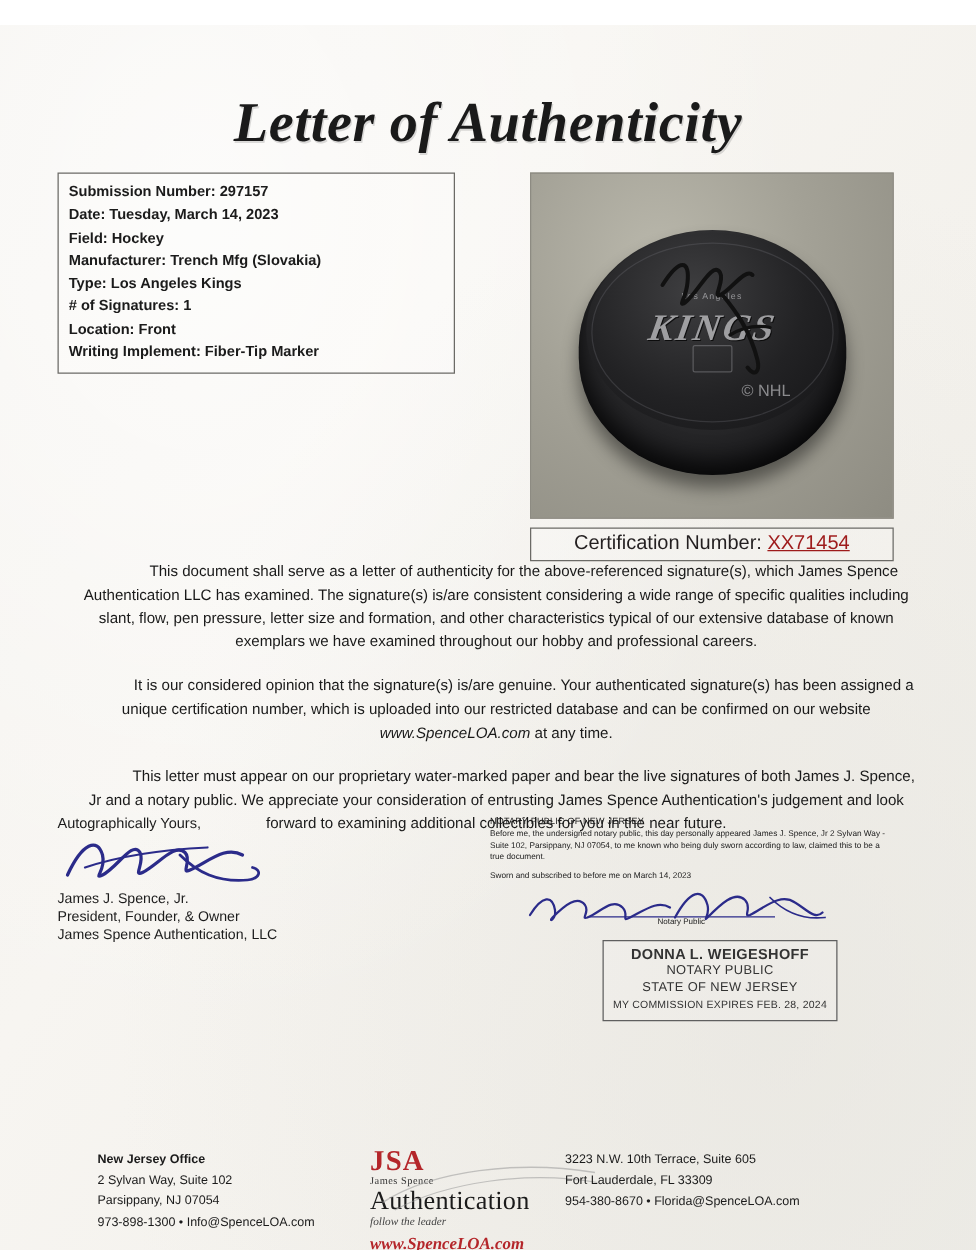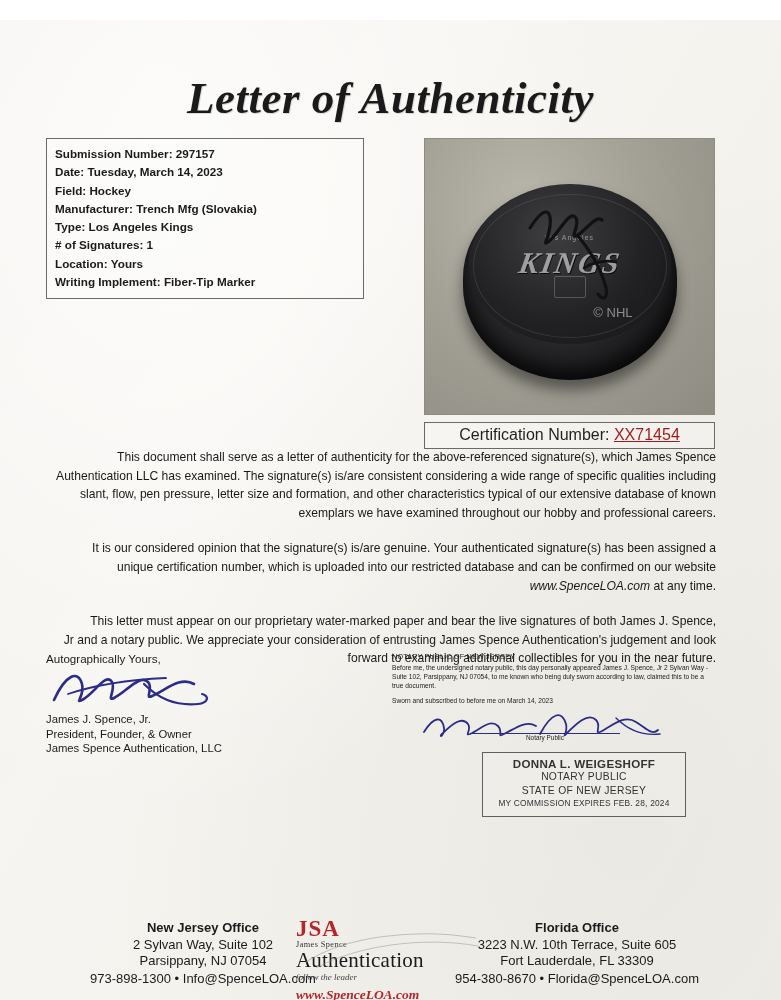--- a/index.html
+++ b/index.html
@@ -192,27 +192,27 @@
     background: rgba(255,255,255,0.2);
   }
   .cert-box .cert-num {
     color: #9e1b1b;
     text-decoration: underline;
   }
 
   
   .body-text {
     position: absolute;
-    left: 46px;
+    left: 62px;
     top: 428px;
     width: 670px;
     font-size: 12.1px;
     line-height: 18.6px;
     color: #191919;
-    text-align: right;
+    text-align: center;
   }
   .body-text p {
     margin: 0 0 17px 0;
     text-indent: 44px;
   }
   .body-text p .ital {
     font-style: italic;
   }
 
   
@@ -286,21 +286,21 @@
     top: 714px;
     width: 150px;
     text-align: center;
     font-size: 6.4px;
     color: #1b1b1b;
   }
   .notary-stamp {
     position: absolute;
     left: 482px;
     top: 732px;
-    width: 204px;
+    width: 188px;
     border: 1px solid #5f5f5f;
     box-sizing: border-box;
     padding: 4px 0 5px 0;
     text-align: center;
     color: #333;
     background: rgba(255,255,255,0.12);
   }
   .notary-stamp div {
     font-size: 10.3px;
     line-height: 13.4px;
@@ -320,22 +320,22 @@
     position: absolute;
     left: 0;
     bottom: 14px;
     width: 781px;
     height: 86px;
   }
   .office {
     position: absolute;
     top: 0;
     width: 250px;
-    text-align: center;
-    font-size: 13px;
+    text-align: left;
+    font-size: 10px;
     line-height: 16.6px;
     color: #1b1b1b;
   }
   .office.left { left: 78px; }
   .office.right { left: 452px; }
   .office .onm { font-weight: bold; }
   .office .phone { margin-top: 1px; }
   .jsa-logo {
     position: absolute;
     left: 296px;
@@ -415,21 +415,21 @@
     <div class="info-row">
       <span class="lab">Type:</span>
       <span class="val">Los Angeles Kings</span>
     </div>
     <div class="info-row">
       <span class="lab"># of Signatures:</span>
       <span class="val">1</span>
     </div>
     <div class="info-row">
       <span class="lab">Location:</span>
-      <span class="val">Yours</span>
+      <span class="val">Front</span>
     </div>
     <div class="info-row">
       <span class="lab">Writing Implement:</span>
       <span class="val">Fiber-Tip Marker</span>
     </div>
   </div>
 
   <div class="photo">
     <div class="photo-bg"></div>
     <div class="puck">
@@ -504,20 +504,19 @@
       <div class="jsa-top">
         <span class="red">JSA</span>
       </div>
       <div class="jsa-sub">James Spence</div>
       <div class="jsa-auth">Authentication</div>
       <div class="jsa-tag">follow the leader</div>
       <div class="jsa-url">www.SpenceLOA.com</div>
     </div>
 
     <div class="office right">
-      <div class="onm">Florida Office</div>
       <div>3223 N.W. 10th Terrace, Suite 605</div>
       <div>Fort Lauderdale, FL 33309</div>
       <div class="phone">954-380-8670 • Florida@SpenceLOA.com</div>
     </div>
   </div>
 
 </div>
 
 </body></html>

